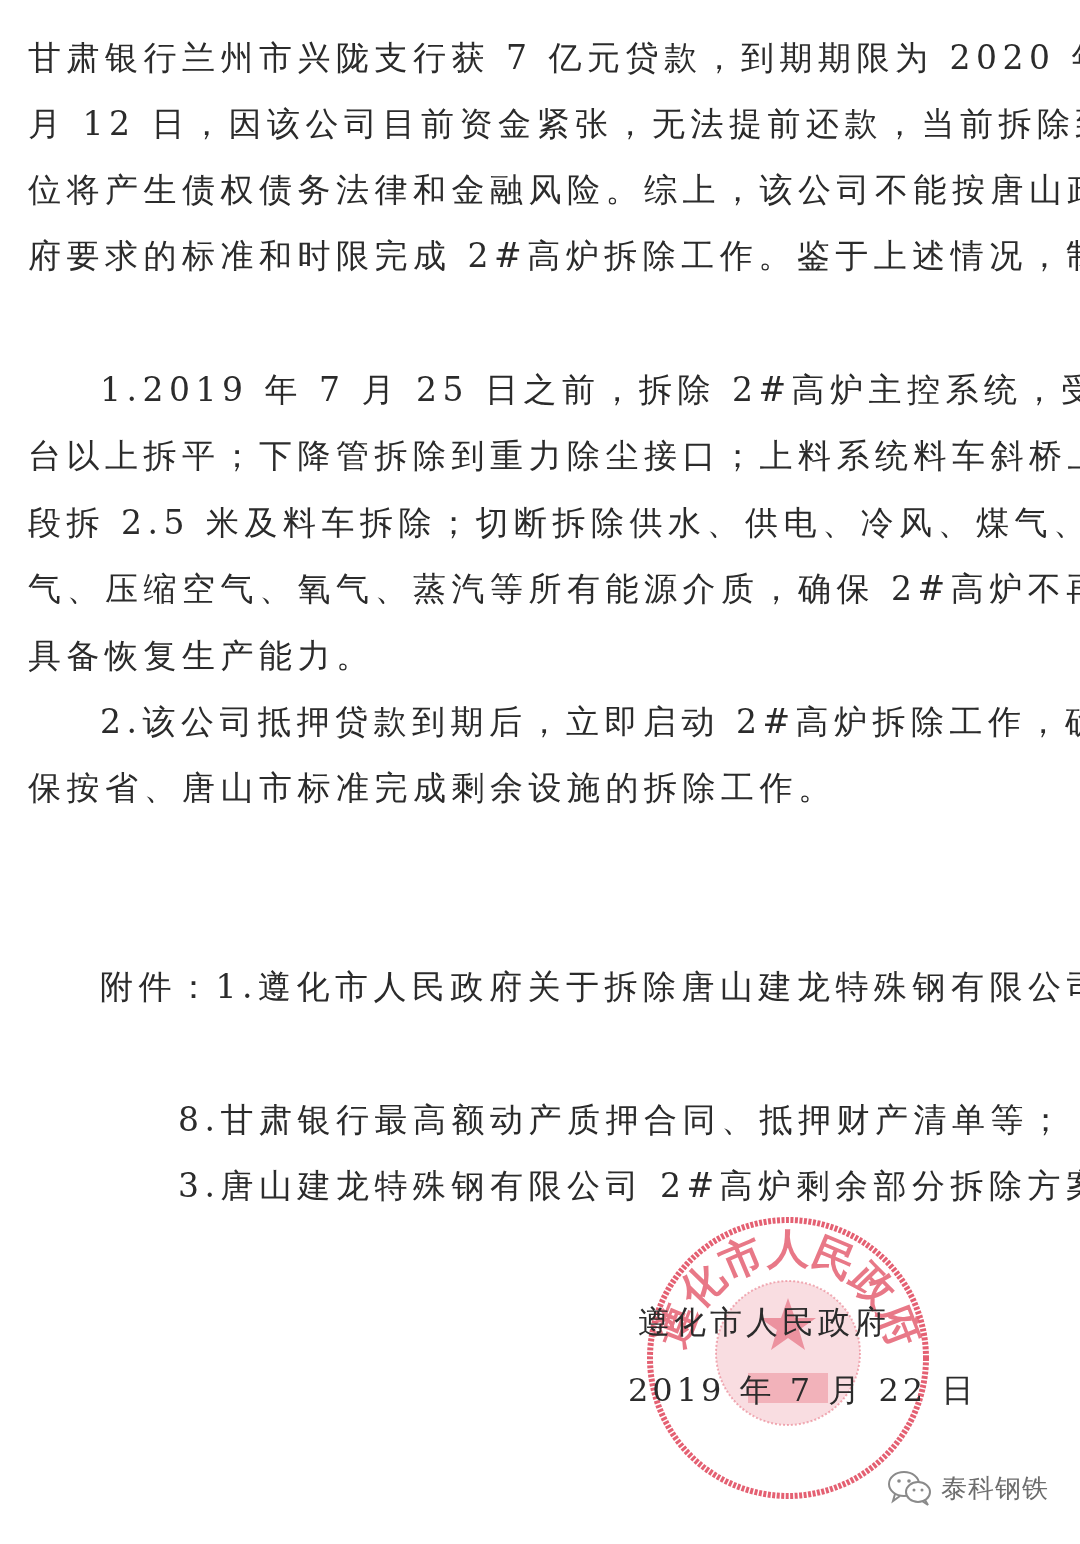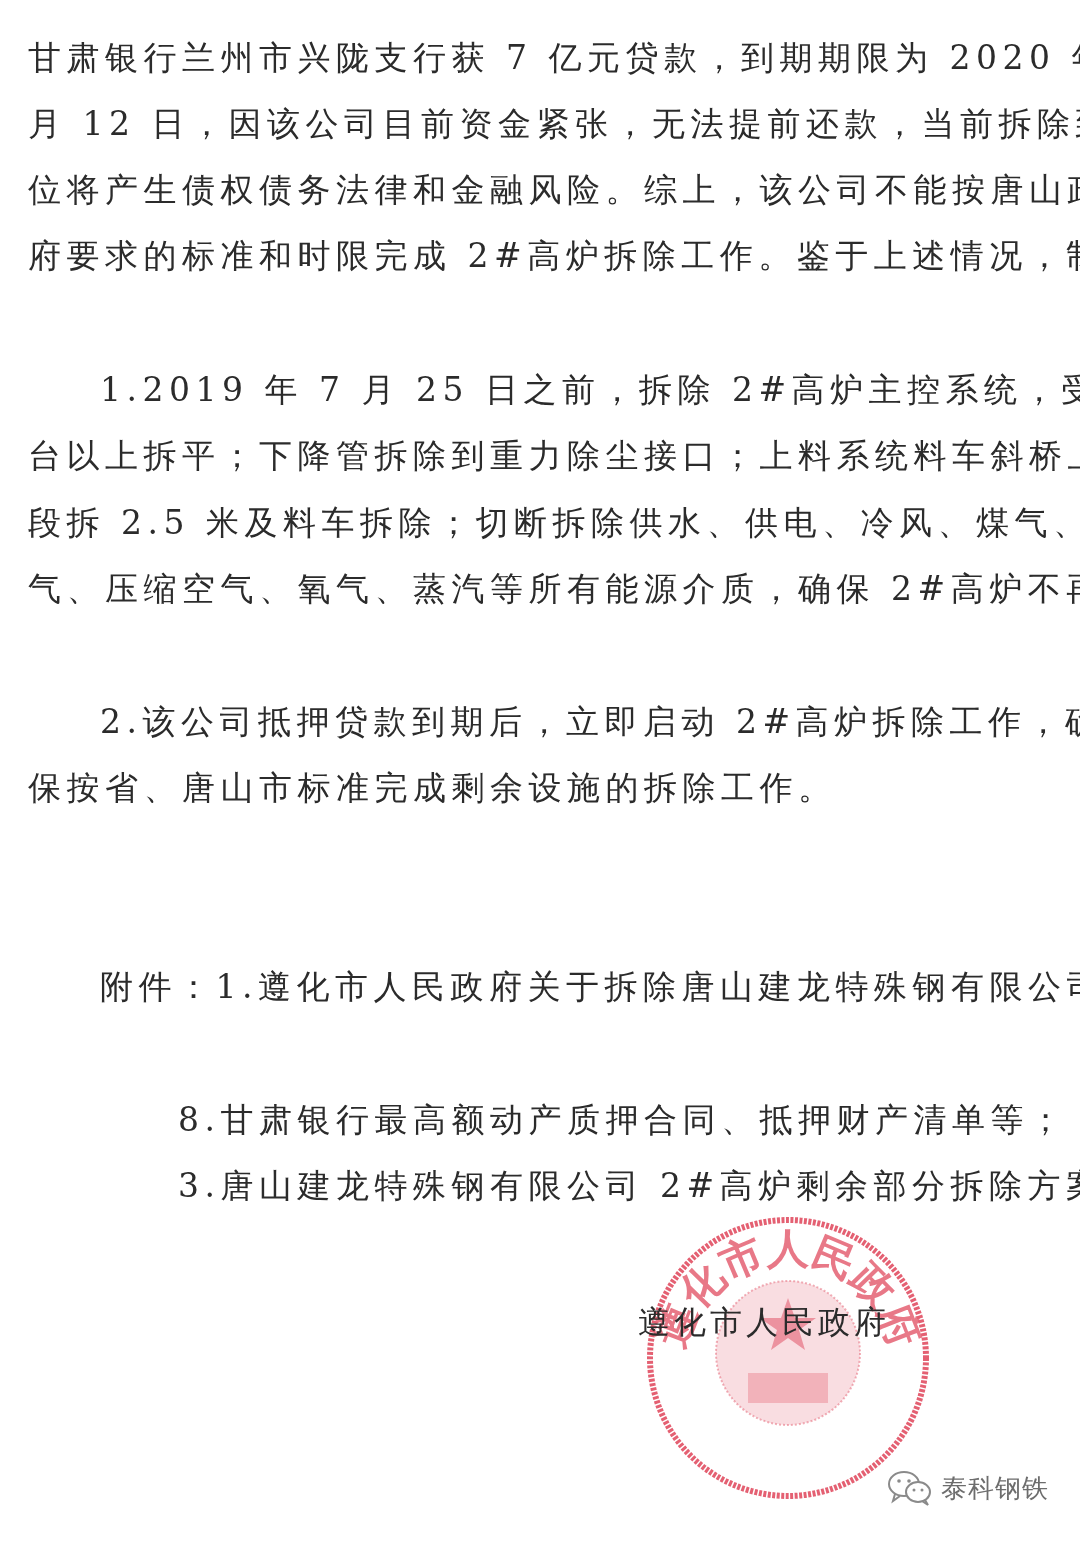--- a/index.html
+++ b/index.html
@@ -74,20 +74,21 @@
 
   <div class="line" style="top:38px;">甘肃银行兰州市兴陇支行获 7 亿元贷款，到期期限为 2020 年 6</div>
   <div class="line" style="top:104px;">月 12 日，因该公司目前资金紧张，无法提前还款，当前拆除到</div>
   <div class="line" style="top:170px;">位将产生债权债务法律和金融风险。综上，该公司不能按唐山政</div>
   <div class="line" style="top:236px;">府要求的标准和时限完成 2#高炉拆除工作。鉴于上述情况，制</div>
 
   <div class="line indent" style="top:370px;">1.2019 年 7 月 25 日之前，拆除 2#高炉主控系统，受料斗平</div>
   <div class="line" style="top:436px;">台以上拆平；下降管拆除到重力除尘接口；上料系统料车斜桥上</div>
   <div class="line" style="top:503px;">段拆 2.5 米及料车拆除；切断拆除供水、供电、冷风、煤气、氮</div>
   <div class="line" style="top:569px;">气、压缩空气、氧气、蒸汽等所有能源介质，确保 2#高炉不再</div>
+  <div class="line" style="top:636px;">具备恢复生产能力。</div>
 
   <div class="line indent" style="top:702px;">2.该公司抵押贷款到期后，立即启动 2#高炉拆除工作，确</div>
   <div class="line" style="top:768px;">保按省、唐山市标准完成剩余设施的拆除工作。</div>
 
 
   <div class="line indent" style="top:967px;">附件：1.遵化市人民政府关于拆除唐山建龙特殊钢有限公司</div>
   <div class="line indent2" style="top:1100px;">8.甘肃银行最高额动产质押合同、抵押财产清单等；</div>
   <div class="line indent2" style="top:1166px;">3.唐山建龙特殊钢有限公司 2#高炉剩余部分拆除方案。</div>
 
   <svg class="seal" viewBox="0 0 290 290">
@@ -98,20 +99,21 @@
     <circle cx="145" cy="140" r="72" fill="#f3b7c0" opacity="0.55"></circle>
     <circle cx="145" cy="140" r="72" fill="none" stroke="#e0455a" stroke-width="2" opacity="0.5" stroke-dasharray="2 2"></circle>
     <polygon points="145,85 152,105 173,105 156,117 162,137 145,125 128,137 134,117 117,105 138,105" fill="#e0455a" opacity="0.6"></polygon>
     <rect x="105" y="160" width="80" height="30" fill="#e0455a" opacity="0.35"></rect>
     <text font-family="DejaVu Serif, serif" font-size="42" fill="#e0455a" opacity="0.85" font-weight="bold">
       <textPath href="#sealArc" startOffset="50%" text-anchor="middle">遵化市人民政府</textPath>
     </text>
   </svg>
 
   <div class="sig" style="left:638px; top:1302px;">遵化市人民政府</div>
+  <div class="sig" style="left:628px; top:1370px;">2019 年 7 月 22 日</div>
 
   <div class="watermark">
     <svg width="46" height="36" viewBox="0 0 46 36">
       <ellipse cx="17" cy="14" rx="15" ry="12" fill="none" stroke="#8a8a8a" stroke-width="2"></ellipse>
       <path d="M8 24 L6 31 L13 26" fill="none" stroke="#8a8a8a" stroke-width="2"></path>
       <circle cx="12" cy="11" r="1.8" fill="#8a8a8a"></circle>
       <circle cx="22" cy="11" r="1.8" fill="#8a8a8a"></circle>
       <ellipse cx="31" cy="22" rx="12" ry="10" fill="#ffffff" stroke="#8a8a8a" stroke-width="2"></ellipse>
       <path d="M38 30 L41 35 L35 31" fill="none" stroke="#8a8a8a" stroke-width="2"></path>
       <circle cx="27" cy="20" r="1.5" fill="#8a8a8a"></circle>

